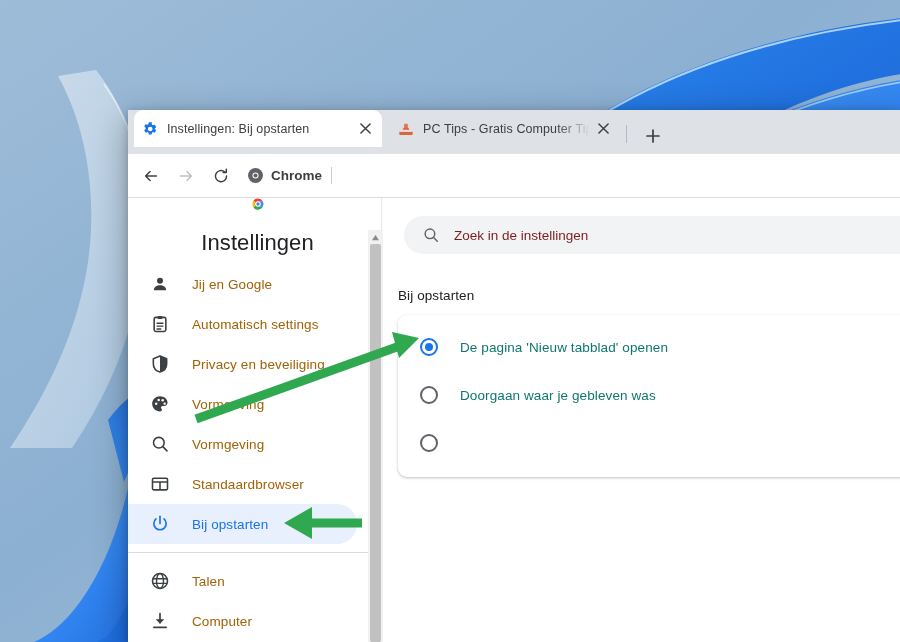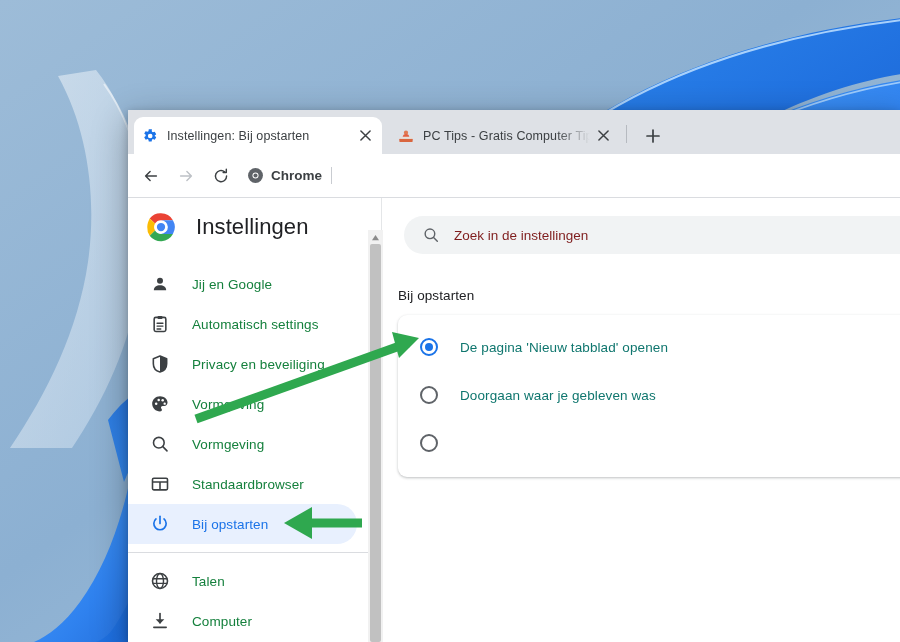--- a/index.html
+++ b/index.html
@@ -23,21 +23,21 @@
     box-shadow:0 10px 34px rgba(0,0,0,.32), 0 2px 8px rgba(0,0,0,.22);
     overflow:hidden;
   }
 
   
   .tabstrip{
     height:44px; background:#dee1e6;
     position:relative;
   }
   .tab{
-    position:absolute; top:7px; height:37px;
+    position:absolute; top:0; height:37px;
     display:flex; align-items:center;
     border-radius:9px 9px 0 0;
     padding:12px 8px;
   }
   .tab.active{
     left:6px; width:248px;
     background:#fff;
     border-radius:9px 9px 0 0;
   }
   .tab.inactive{
@@ -104,32 +104,32 @@
   }
 
   
   .sidebar{
     width:253px; flex:none; position:relative;
     background:#fff;
     padding-top:0;
   }
   .settings-head{
     display:flex; align-items:center;
-    height:58px; padding-left:18px; gap:20px;
+    height:58px; padding-left:6px; gap:20px;flex-direction:column;
   }
   .settings-head .title{
     font-size:22px; color:#202124; letter-spacing:.1px;
   }
   .menu{ padding-top:8px; }
   .menu-item{
     height:40px; display:flex; align-items:center;
     gap:22px; padding-left:22px;
     margin-right:24px;
     border-radius:0 20px 20px 0;
-    color:#15803d;
+    color:#a16207;
   }
   .menu-item .mi-label{ font-size:13.5px; letter-spacing:.1px; }
   .menu-item.selected{ background:#e8f0fe; color:#1a73e8; }
   .menu-item.selected .mi-label{ color:#1a73e8; font-weight:500; }
   .menu-icon{ width:20px; height:20px; flex:none; display:block; }
   .menu-divider{
     height:1px; background:#dadce0; margin:8px 0 8px 0;
   }
 
   

